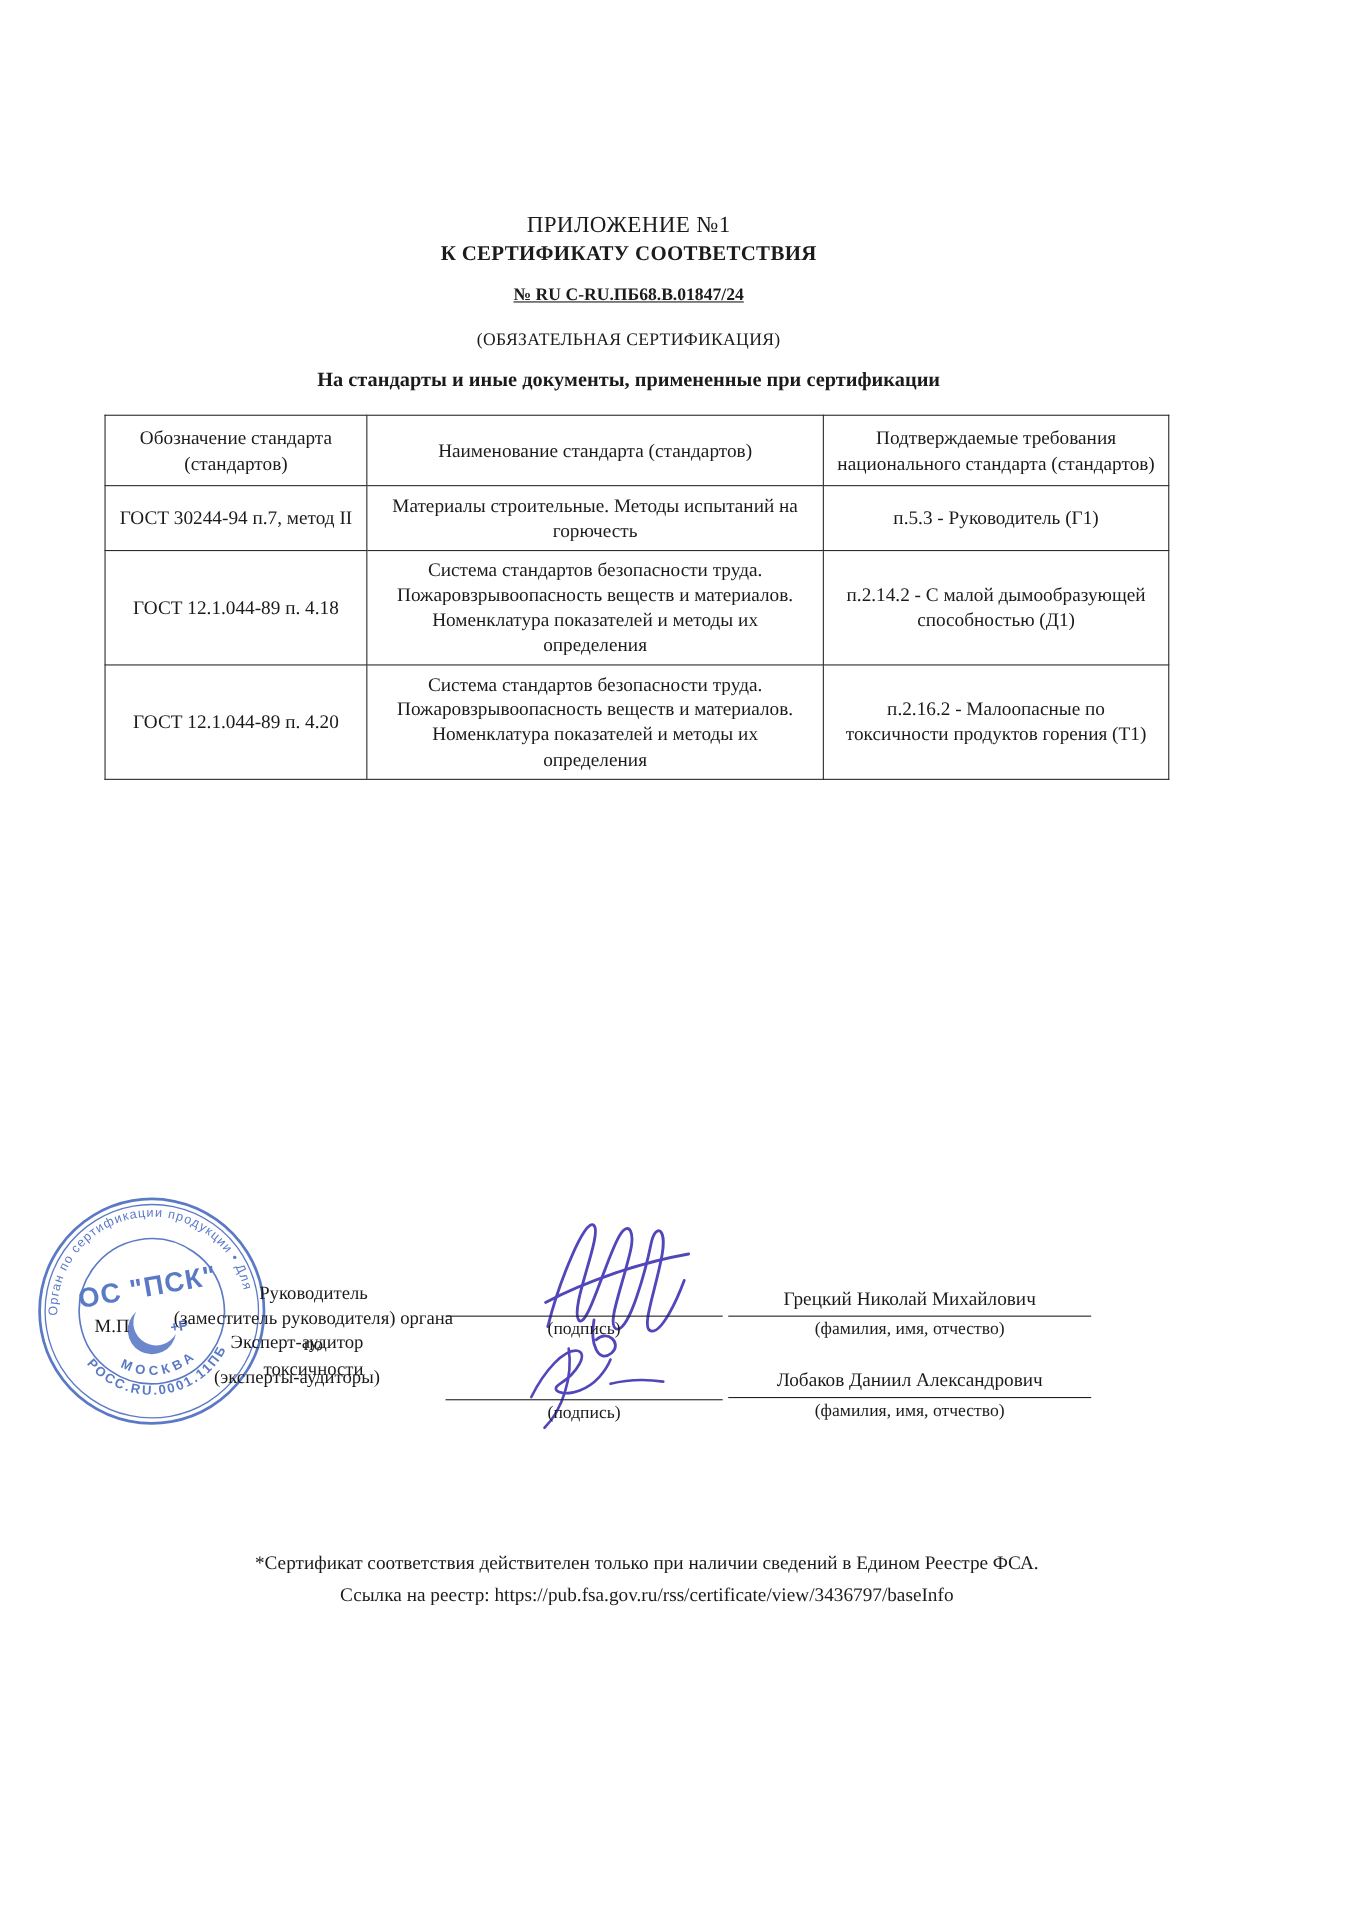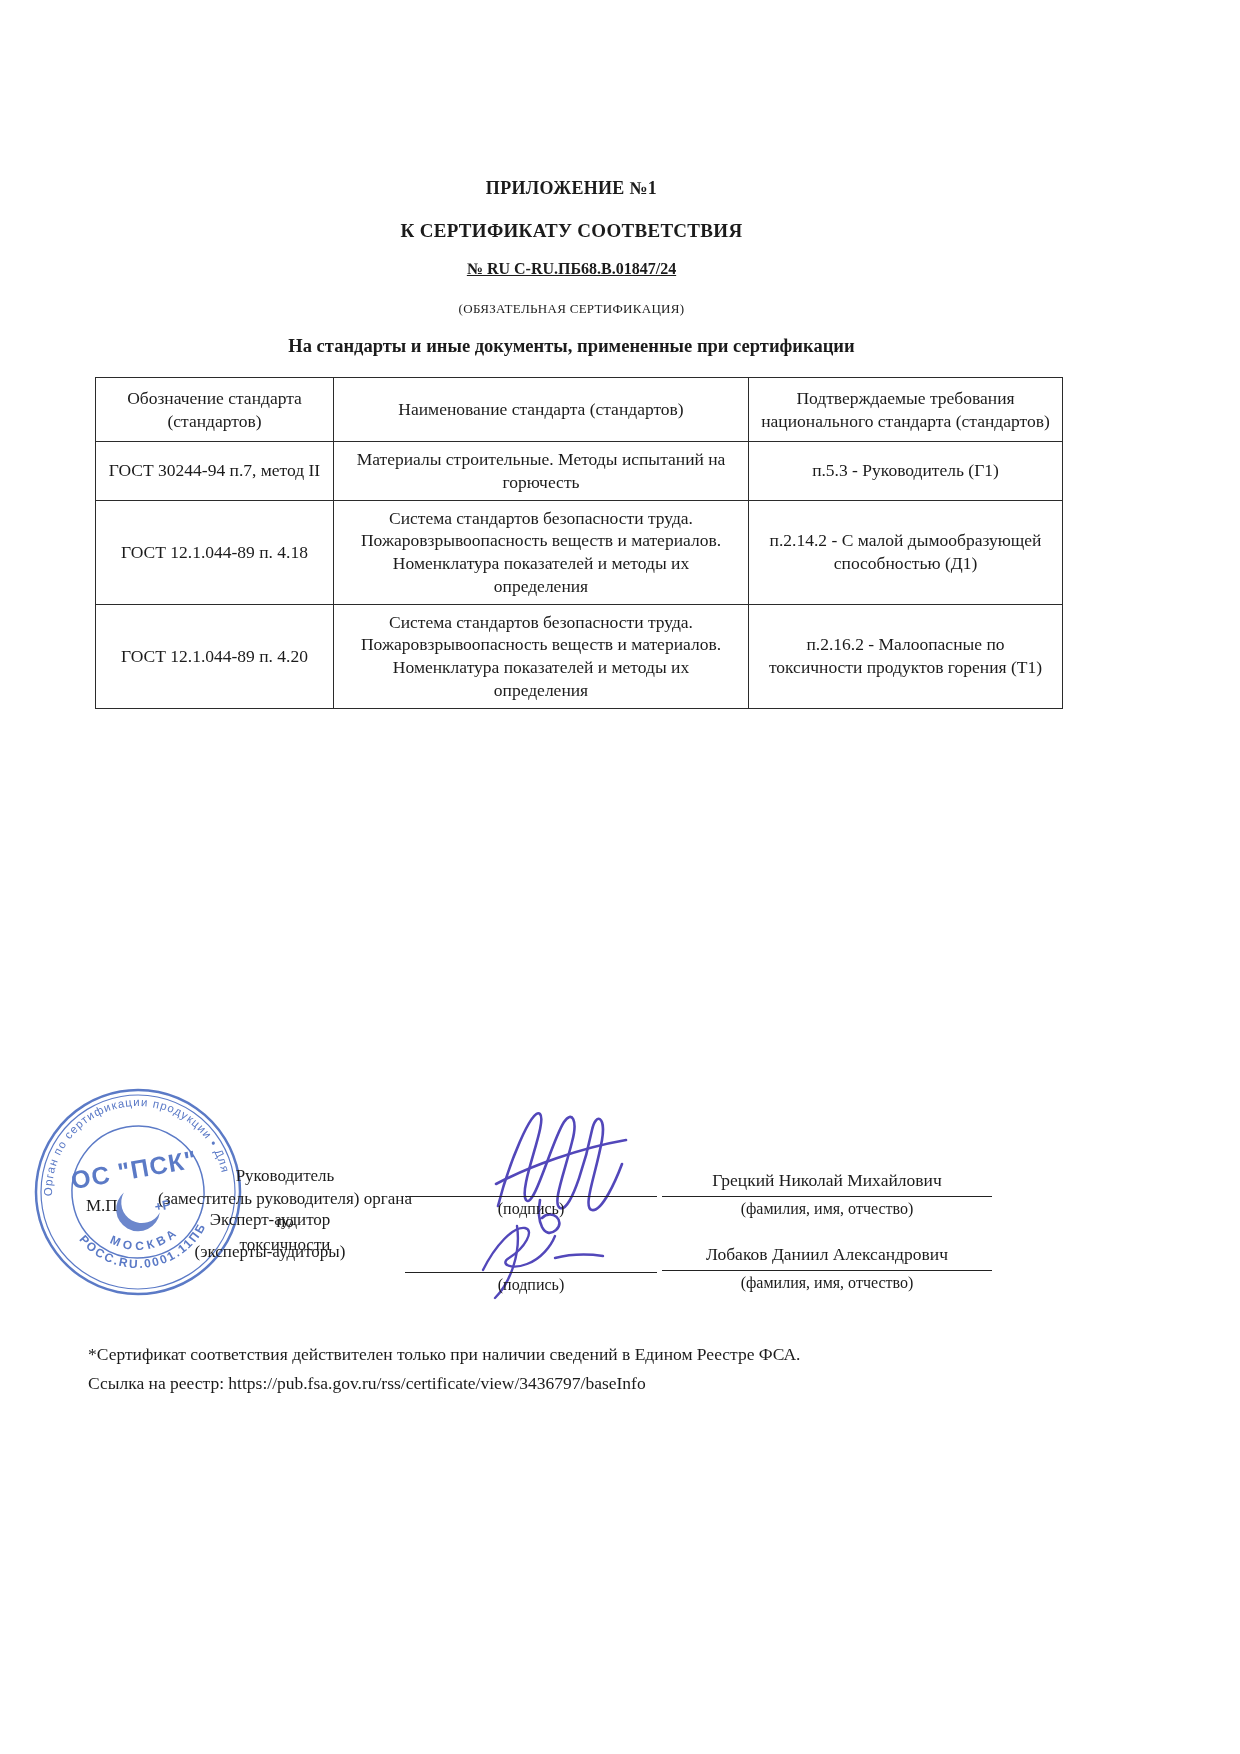--- a/index.html
+++ b/index.html
@@ -7,25 +7,25 @@
   .page {
     position:relative;
     width:1240px; height:1754px;
     margin:0 auto;
     background:#ffffff;
     font-family:"Liberation Serif", serif;
     color:#1b1b1b;
     overflow:hidden;
   }
   .doc-header { position:absolute; left:88px; width:967px; text-align:center; }
-  .h-line1 { top:178px; font-size:18px; font-weight:bold; letter-spacing:.3px; }
+  .h-line1 { top:192px; font-size:21px; font-weight:normal; letter-spacing:.3px; }
   .h-line2 { top:220px; font-size:19px; font-weight:bold; letter-spacing:.3px; }
   .h-cert  { top:260px; font-size:16px; font-weight:bold; }
   .h-cert span { text-decoration:underline; }
-  .h-line4 { top:301px; font-size:13px; letter-spacing:.3px; }
+  .h-line4 { top:301px; font-size:16px; letter-spacing:.3px; }
   .h-line5 { top:336px; font-size:18.5px; font-weight:bold; }
 
   table.std-table {
     position:absolute; left:95px; top:377px; width:967px;
     border-collapse:collapse; table-layout:fixed;
   }
   .std-table th, .std-table td {
     border:1.5px solid #2b2b2b;
     text-align:center; vertical-align:middle;
     font-size:17.5px; line-height:1.3;
@@ -35,21 +35,21 @@
   .std-table thead th { height:64px; }
 
   .sig-area { position:absolute; left:0; top:0; width:1240px; height:1754px; }
   .abs { position:absolute; }
   .small-label { font-size:16px; }
   .sig-line { border-top:1.5px solid #222; height:0; }
   .center { text-align:center; }
 
   .stamp-wrap { left:28px; top:1082px; width:220px; height:220px; transform:rotate(-10deg); opacity:.85; }
 
-  .footer-note { left:88px; top:1340px; width:1000px; font-size:17.5px; line-height:29px; }
+  .footer-note { left:88px; top:1406px; width:1000px; font-size:17.5px; line-height:29px;text-align:center; }
 </style>
 </head>
 <body>
 
 <div class="page">
 
   <div class="doc-header h-line1">ПРИЛОЖЕНИЕ №1</div>
   <div class="doc-header h-line2">К СЕРТИФИКАТУ СООТВЕТСТВИЯ</div>
   <div class="doc-header h-cert"><span>№ RU C-RU.ПБ68.В.01847/24</span></div>
   <div class="doc-header h-line4">(ОБЯЗАТЕЛЬНАЯ СЕРТИФИКАЦИЯ)</div>

